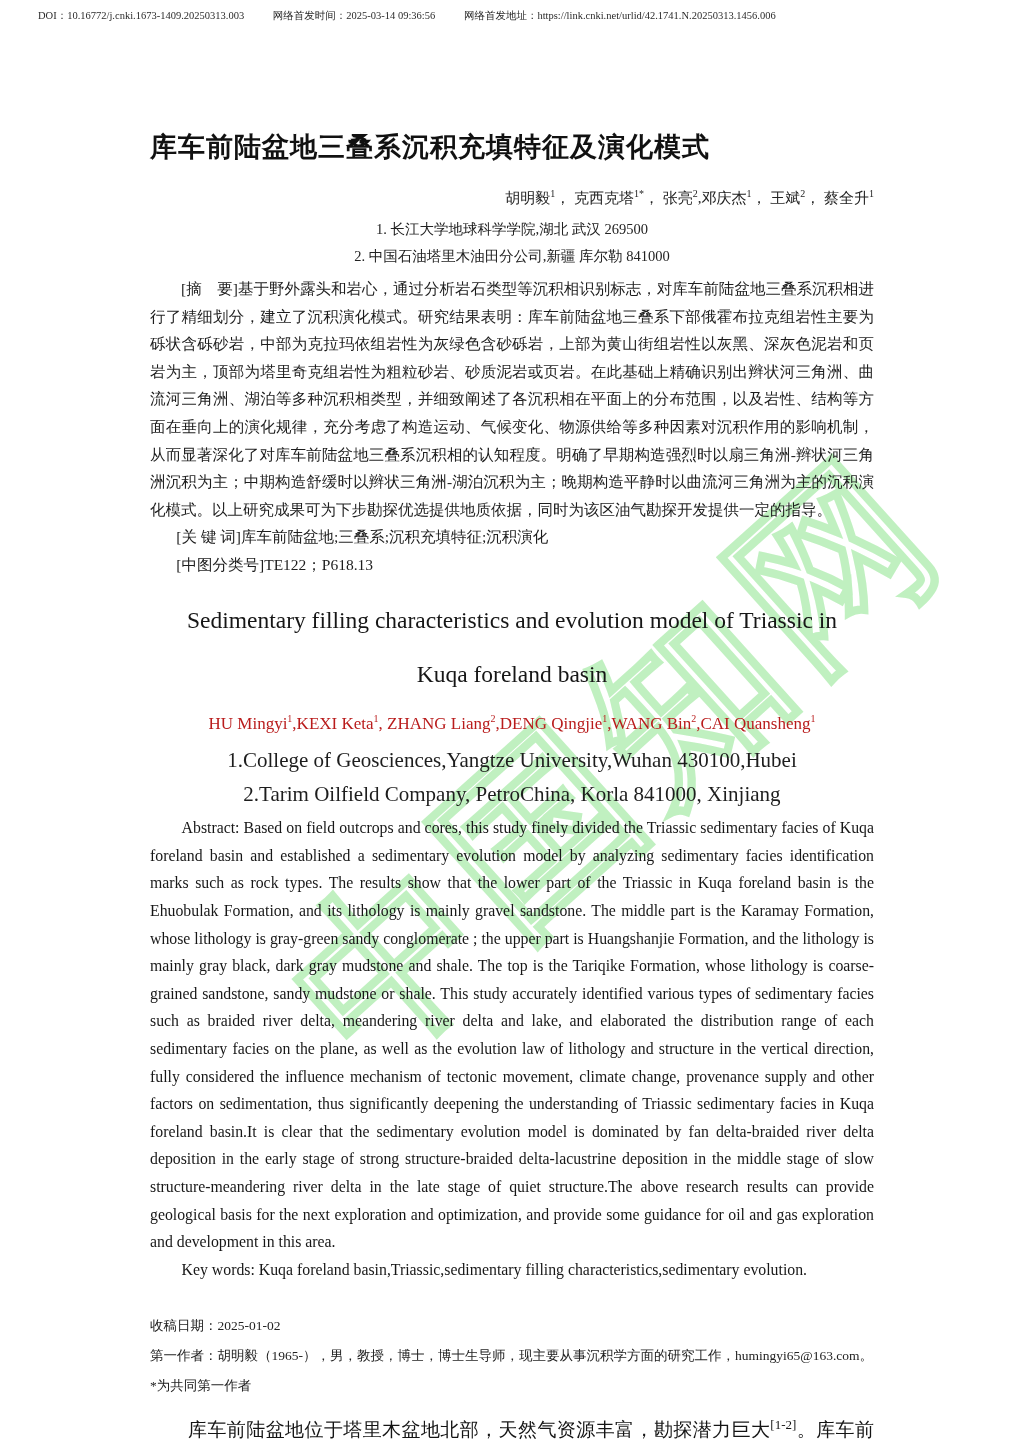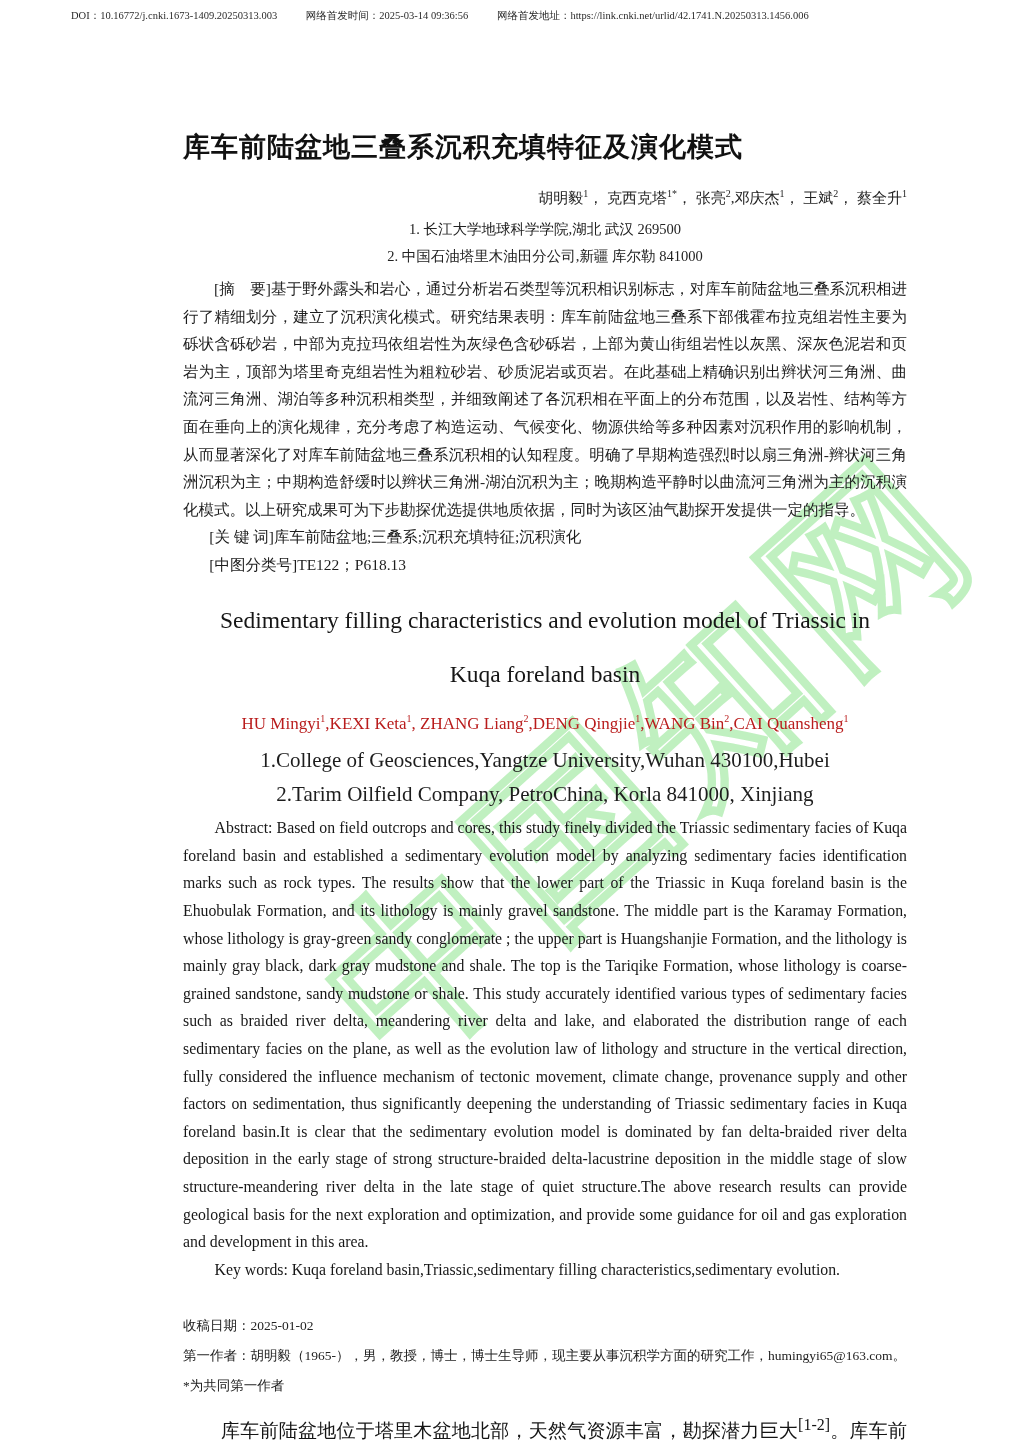--- a/index.html
+++ b/index.html
@@ -3,21 +3,20 @@
 <meta charset="utf-8">
 <style>
   html,body{margin:0;padding:0;background:#ffffff;}
   .page{
     position:relative;
     width:952px;height:1447px;
     background:#ffffff;
     overflow:hidden;
     font-family:"Liberation Serif","DejaVu Serif",serif;
     color:#1d1d1d;
-    margin-left:33px;
   }
   .doi-header{
     position:absolute;top:9px;left:38px;right:20px;
     font-size:10.5px;color:#2a2a2a;
     font-family:"Liberation Serif","DejaVu Serif",serif;
     white-space:nowrap;letter-spacing:0;
   }
   .doi-header span{margin-right:26px;}
   .watermark{position:absolute;top:0;left:0;pointer-events:none;}
   .watermark text{
@@ -68,21 +67,21 @@
     margin:0;font-size:15.8px;line-height:27.6px;
     text-indent:2em;color:#171717;
   }
   .footnotes{margin-top:28px;}
   .footnotes p{margin:0;font-size:13.5px;line-height:30px;color:#222;}
   .body-text{
     margin:8px 0 0 0;
     font-size:19px;line-height:32px;
     text-align:justify;text-indent:2em;color:#141414;
   }
-  .body-text sup{font-size:16px;}
+  .body-text sup{font-size:13px;}
 </style>
 </head>
 <body>
 
 <div class="page">
 
   <div class="doi-header">
     <span>DOI：10.16772/j.cnki.1673-1409.20250313.003</span>
     <span>网络首发时间：2025-03-14 09:36:56</span>
     <span>网络首发地址：https://link.cnki.net/urlid/42.1741.N.20250313.1456.006</span>

